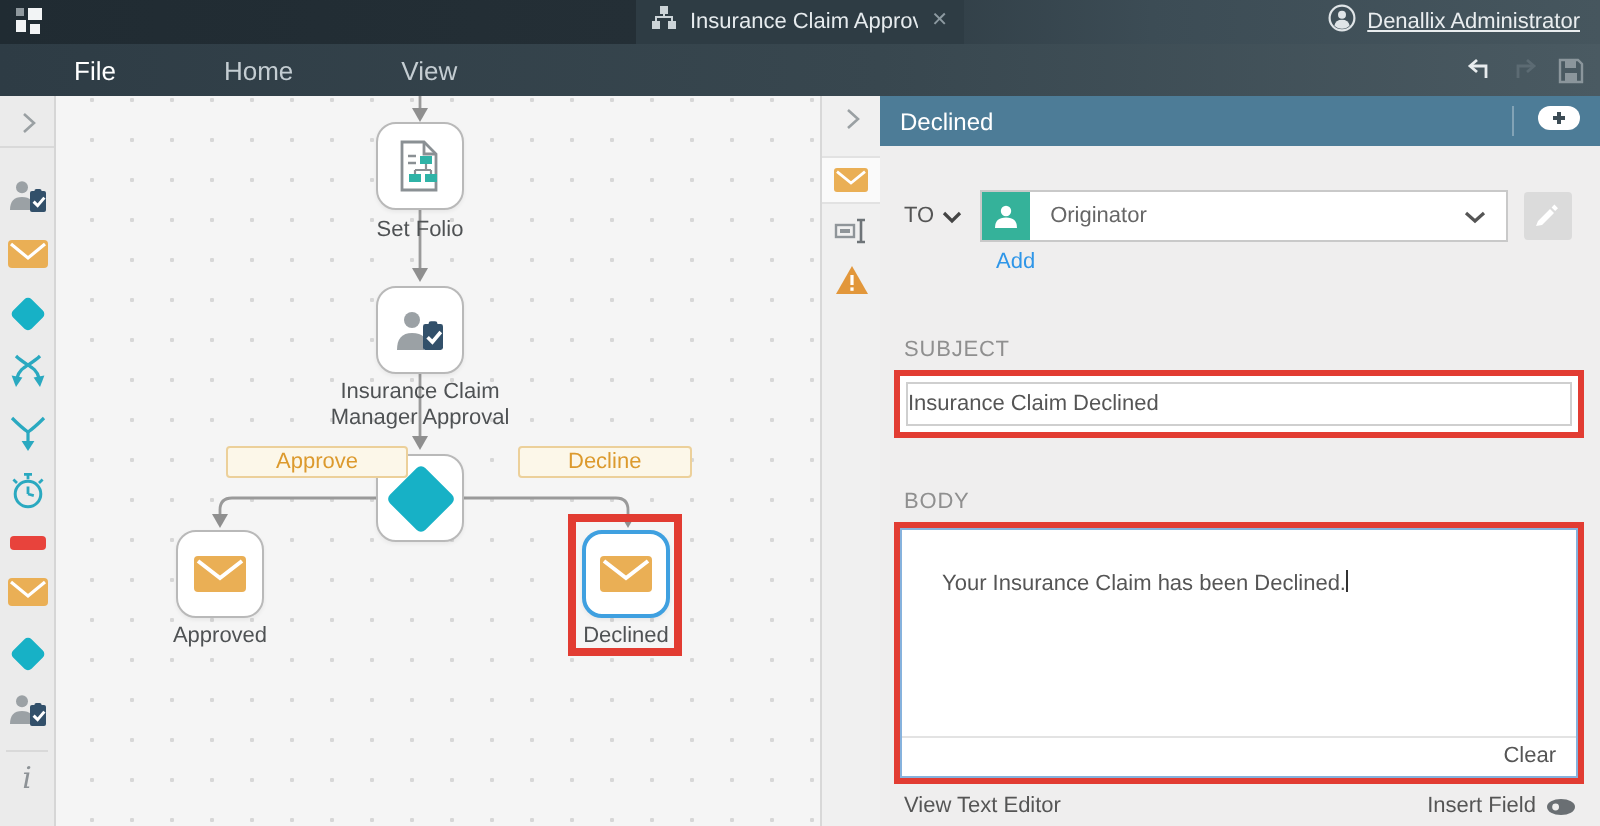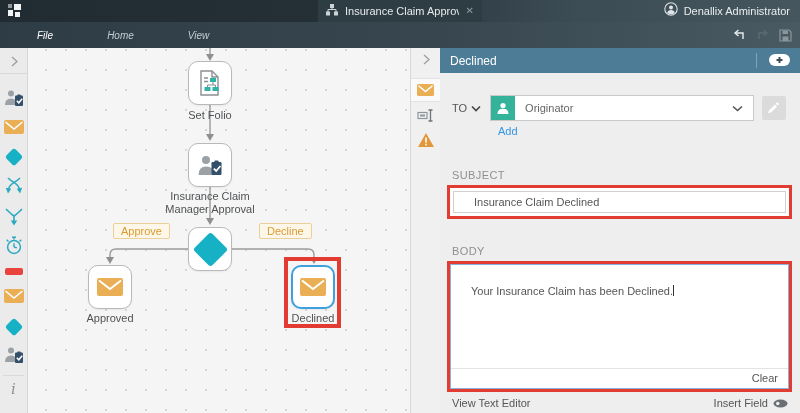--- a/index.html
+++ b/index.html
@@ -10,28 +10,28 @@
   
   .topbar { height:22px; flex:0 0 22px; position:relative;
     background:linear-gradient(90deg,#202b32 0%,#242f36 40%,#3c4c55 72%,#46565e 100%);
     display:flex; align-items:center; }
   .logo { margin-left:8px; display:flex; }
   .t-tab { position:absolute; left:318px; top:0; height:22px; width:164px; background:#2e3c44;
     display:flex; align-items:center; padding:0 8px; gap:7px; }
   .t-tab-title { flex:1; font-size:11px; color:#e6ebee; white-space:nowrap; overflow:hidden; }
   .t-close { color:#8d9aa1; font-size:10px; line-height:10px; cursor:pointer; }
   .t-user { position:absolute; right:10px; top:0; height:22px; display:flex; align-items:center; gap:6px; }
-  .t-user-name { font-size:11px; color:#e9edef; }
+  .t-user-name { font-size:11px; color:#e9edef;text-decoration:underline; }
 
   
   .ribbon { height:26px; flex:0 0 26px; position:relative;
     background:linear-gradient(90deg,#2e3c45 0%,#38474f 55%,#4a5a62 100%);
     display:flex; align-items:center; }
   .r-tabs { display:flex; margin-left:10px; }
-  .r-tab { font-size:10px; color:#c4cdd2; padding:0 27px; cursor:pointer;font-style:italic; }
+  .r-tab { font-size:13px; color:#c4cdd2; padding:0 27px; cursor:pointer; }
   .r-tab.active { color:#ffffff; }
   .r-actions { position:absolute; right:8px; display:flex; gap:10px; align-items:center; }
   .r-actions svg { display:block; }
 
   
   .main { flex:1; display:flex; height:365px; }
 
   
   .toolbox { width:28px; flex:0 0 28px; background:#ebebeb; border-right:1px solid #d6d6d6; position:relative; }
   .tb-chevron { position:absolute; top:6px; left:0; width:100%; height:20px; display:flex; align-items:center; justify-content:center;
@@ -44,21 +44,21 @@
   
   .canvas { flex:1; position:relative; background:#f5f5f5;
     background-image:radial-gradient(#d7d7d7 1px, transparent 1.2px);
     background-size:20px 20px; background-position:8px 12px; overflow:hidden; }
   .connectors { position:absolute; left:0; top:0; }
   .node { position:absolute; width:44px; height:44px; background:#fff; border:1px solid #b9b9b9; border-radius:10px;
     display:flex; align-items:center; justify-content:center; box-shadow:0 1px 2px rgba(0,0,0,0.06); cursor:pointer; }
   .node.selected { border:2px solid #3fa0e0; }
   .node-label { position:absolute; text-align:center; font-size:11px; line-height:13px; color:#4f5254; }
   .badge { position:absolute; font-size:11px; color:#dc9a2e; background:#fcf7e9; border:1px solid #ecd09a;
-    padding:0 7px; height:16px; line-height:14px; border-radius:2px; cursor:pointer; }
+    padding:0 24px; height:16px; line-height:14px; border-radius:2px; cursor:pointer; }
   .diamond-shape { width:25px; height:25px; background:#17b1c6; transform:rotate(45deg); border-radius:3px; }
   .hl-node { position:absolute; left:256px; top:209px; width:57px; height:71px; border:4px solid #e23c32; z-index:5; pointer-events:none; }
 
   
   .strip { width:30px; flex:0 0 30px; background:#f0f0f0; border-left:1px solid #d8d8d8; position:relative; }
   .s-item { position:absolute; left:0; width:100%; display:flex; align-items:center; justify-content:center; }
   .s-tab-active { background:#fafafa; height:24px; border-top:1px solid #e2e2e2; border-bottom:1px solid #e2e2e2; cursor:pointer; }
 
   
   .panel { width:360px; flex:0 0 360px; background:#efeeee; display:flex; flex-direction:column; }
@@ -75,21 +75,21 @@
   .dd-text { margin-left:10px; color:#666; flex:1; }
   .dd-chev { margin-right:10px; display:flex; }
   .edit-btn { width:24px; height:24px; margin-left:8px; background:#dbdbdb; border-radius:2px;
     display:flex; align-items:center; justify-content:center; cursor:pointer; }
   .add-link { margin:4px 0 0 58px; color:#2f96e8; cursor:pointer; width:30px; }
 
   .field-label { margin:32px 0 0 12px; color:#8f8f8f; letter-spacing:.4px; font-size:11px; }
   .field-label.body { margin-top:26px; }
   .red-box { margin:4px 8px 0 7px; border:3px solid #e23c32; background:#fff; }
   .subject-input { display:block; margin:3px; width:calc(100% - 6px); height:22px; border:1px solid #cfcfcf;
-    padding:0 20px; font:11px "Liberation Sans", sans-serif; color:#555; outline:none; }
+    padding:0 0; font:11px "Liberation Sans", sans-serif; color:#555; outline:none; }
   .body-inner { border:1px solid #86b2dd; display:flex; flex-direction:column; height:125px; background:#fff; }
   .body-text { flex:1; padding:20px; color:#555; cursor:text; }
   .caret { display:inline-block; width:1px; height:11px; background:#333; vertical-align:-1px; }
   .clear-row { border-top:1px solid #e3e3e3; text-align:right; padding:3px 10px 4px; color:#555; }
   .clear-row span { cursor:pointer; }
   .panel-footer { display:flex; justify-content:space-between; align-items:center; padding:5px 12px 0 12px; color:#555; }
   .pf-left { cursor:pointer; }
   .pf-right { display:flex; align-items:center; gap:5px; cursor:pointer;padding-left:44px; }
 </style>
 </head>

